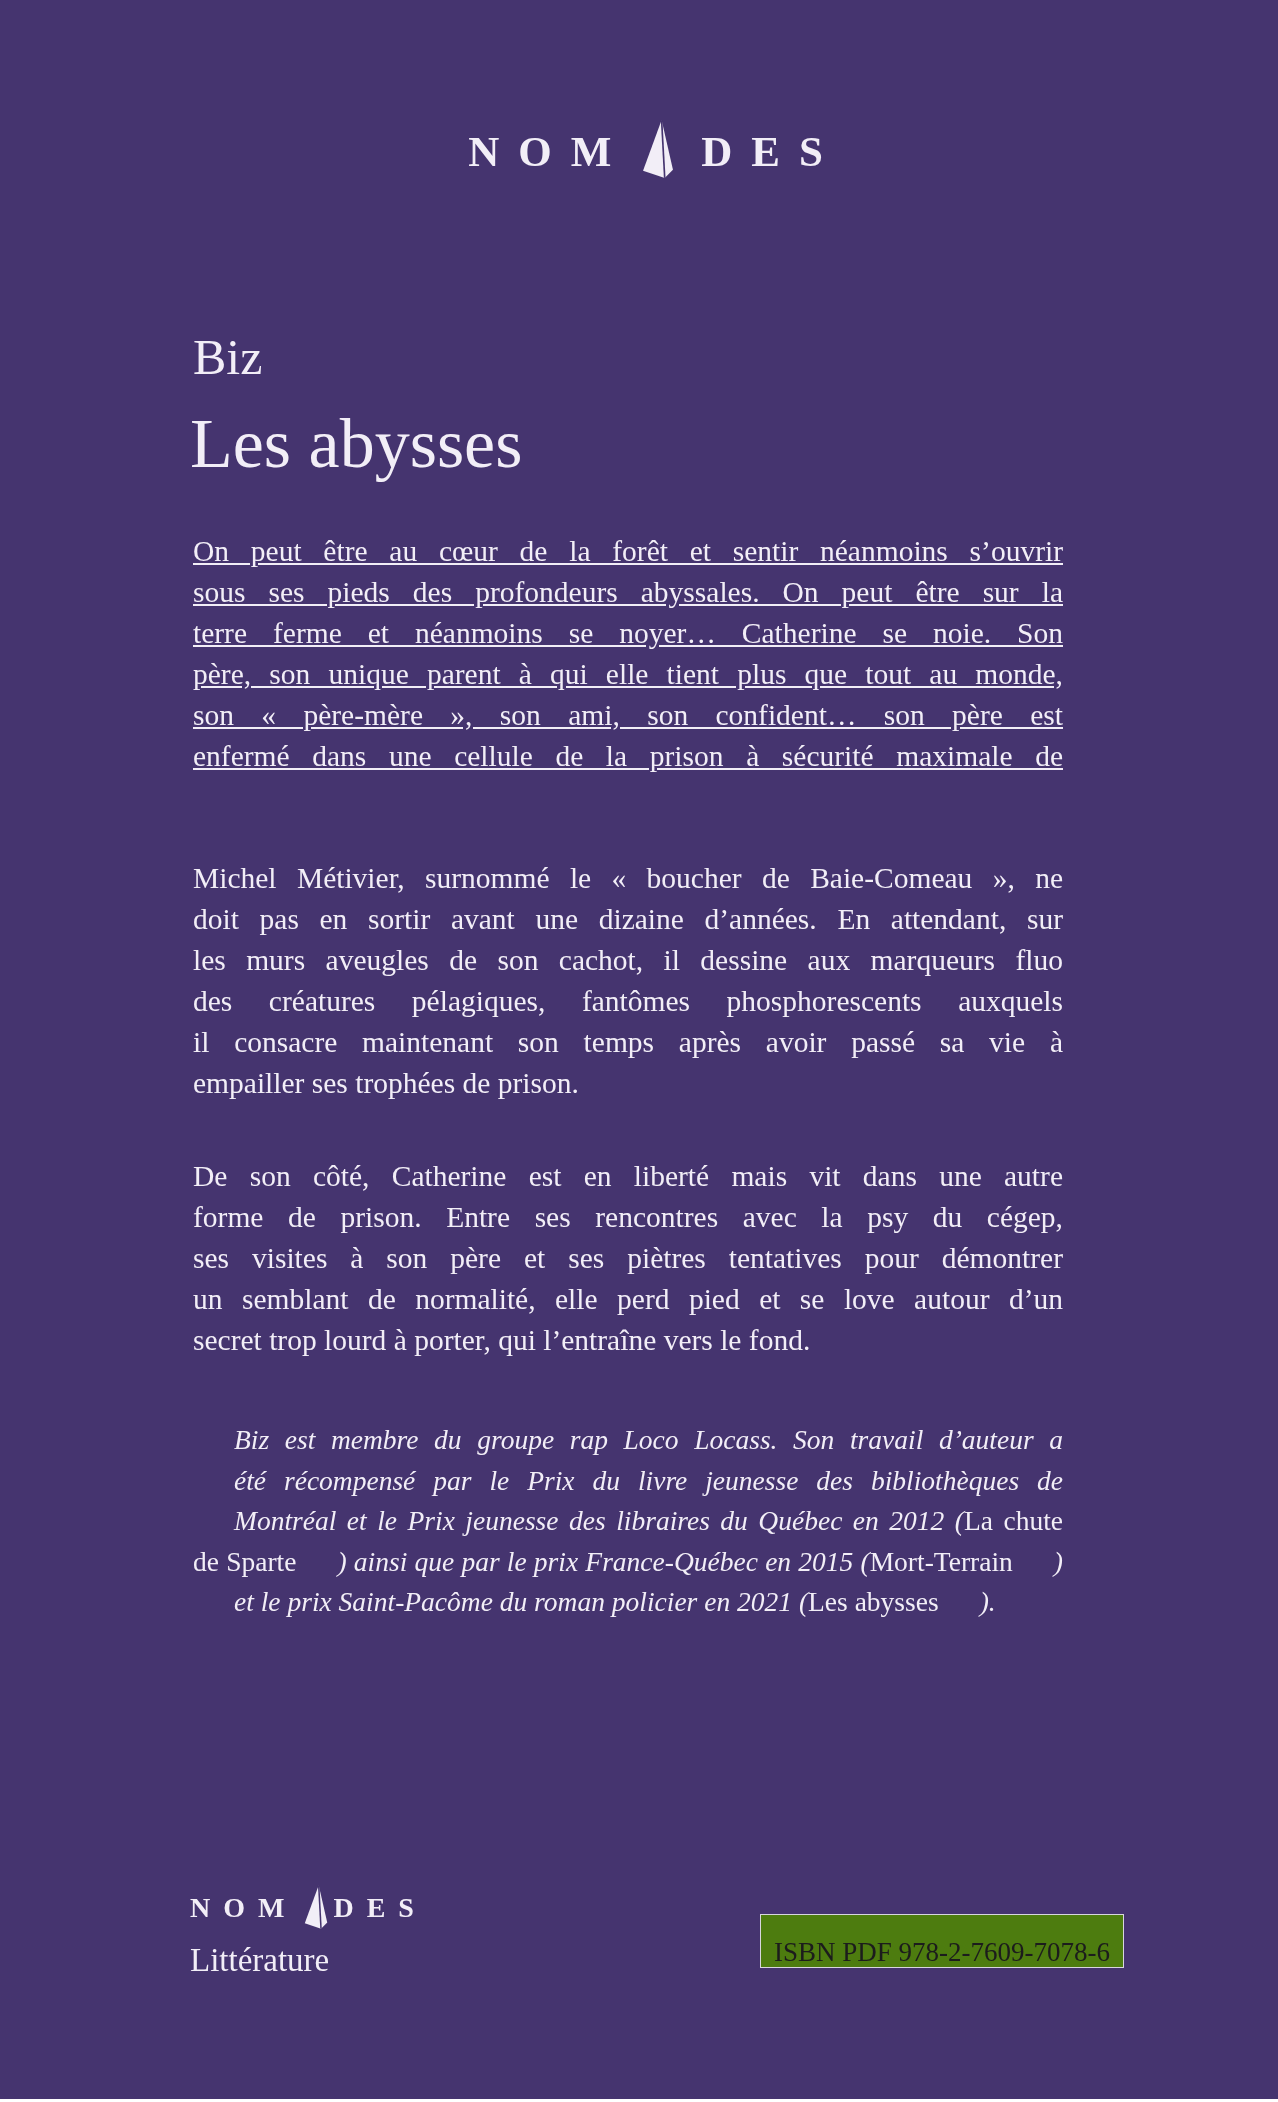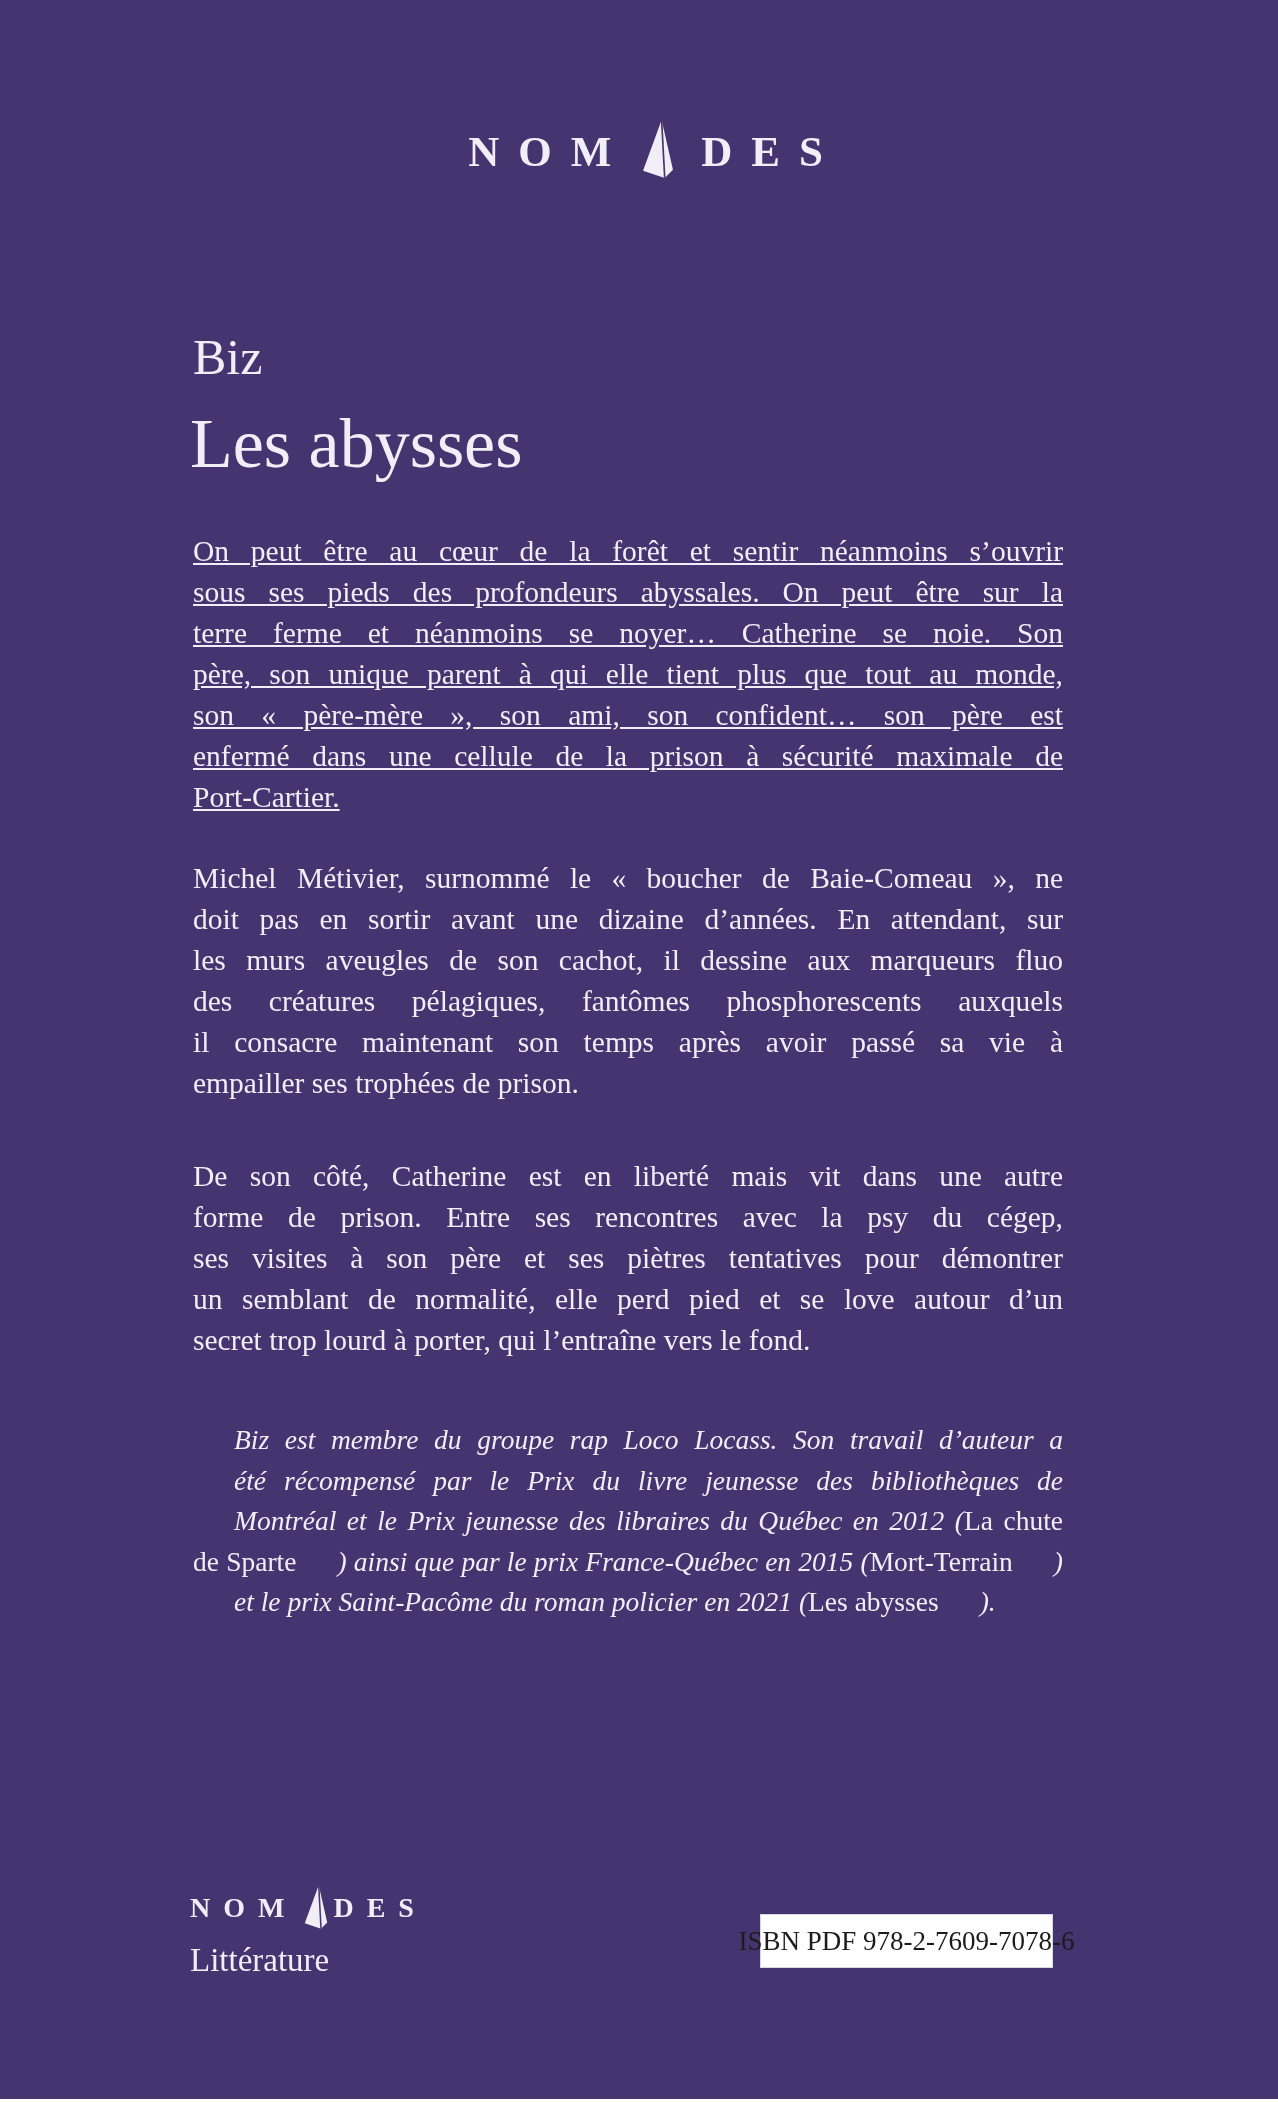--- a/index.html
+++ b/index.html
@@ -63,23 +63,23 @@
     font-weight:bold; font-size:28px; line-height:1;
     letter-spacing:13px; white-space:nowrap;
   }
   .logo-bottom svg { display:block; margin:0 5px 0 7px; transform:translateY(-1px); }
   .collection {
     position:absolute; left:190px; top:1940px;
     font-size:33px; line-height:40px;
   }
   .isbn-box {
     position:absolute; left:760px; top:1914px;
-    width:293px; height:54px;
-    background:#ffffff;
-    display:flex; align-items:center; justify-content:center;
+    width:364px; height:54px;
+    background:#4d7c0f;
+    display:flex; align-items:flex-end; justify-content:center;
     box-shadow:0 0 0 1px #d8d6de inset;
   }
   .isbn-box .isbn-text {
     color:#1c1c1c; font-size:27px; white-space:nowrap;
   }
   .bottom-edge {
     position:absolute; left:0; bottom:0; width:100%; height:3px;
     background:#ffffff;
   }
 </style>
@@ -100,21 +100,20 @@
   <div class="author">Biz</div>
   <div class="title">Les abysses</div>
 
   <div class="textcol para" id="para-0">
       <div class="line">On peut être au cœur de la forêt et sentir néanmoins s’ouvrir</div>
       <div class="line">sous ses pieds des profondeurs abyssales. On peut être sur la</div>
       <div class="line">terre ferme et néanmoins se noyer… Catherine se noie. Son</div>
       <div class="line">père, son unique parent à qui elle tient plus que tout au monde,</div>
       <div class="line">son « père-mère », son ami, son confident… son père est</div>
       <div class="line">enfermé dans une cellule de la prison à sécurité maximale de</div>
-      <div class="line last">Port-Cartier.</div>
     </div>
   <div class="textcol para" id="para-1">
       <div class="line">Michel Métivier, surnommé le « boucher de Baie-Comeau », ne</div>
       <div class="line">doit pas en sortir avant une dizaine d’années. En attendant, sur</div>
       <div class="line">les murs aveugles de son cachot, il dessine aux marqueurs fluo</div>
       <div class="line">des créatures pélagiques, fantômes phosphorescents auxquels</div>
       <div class="line">il consacre maintenant son temps après avoir passé sa vie à</div>
       <div class="line last">empailler ses trophées de prison.</div>
     </div>
   <div class="textcol para" id="para-2">

